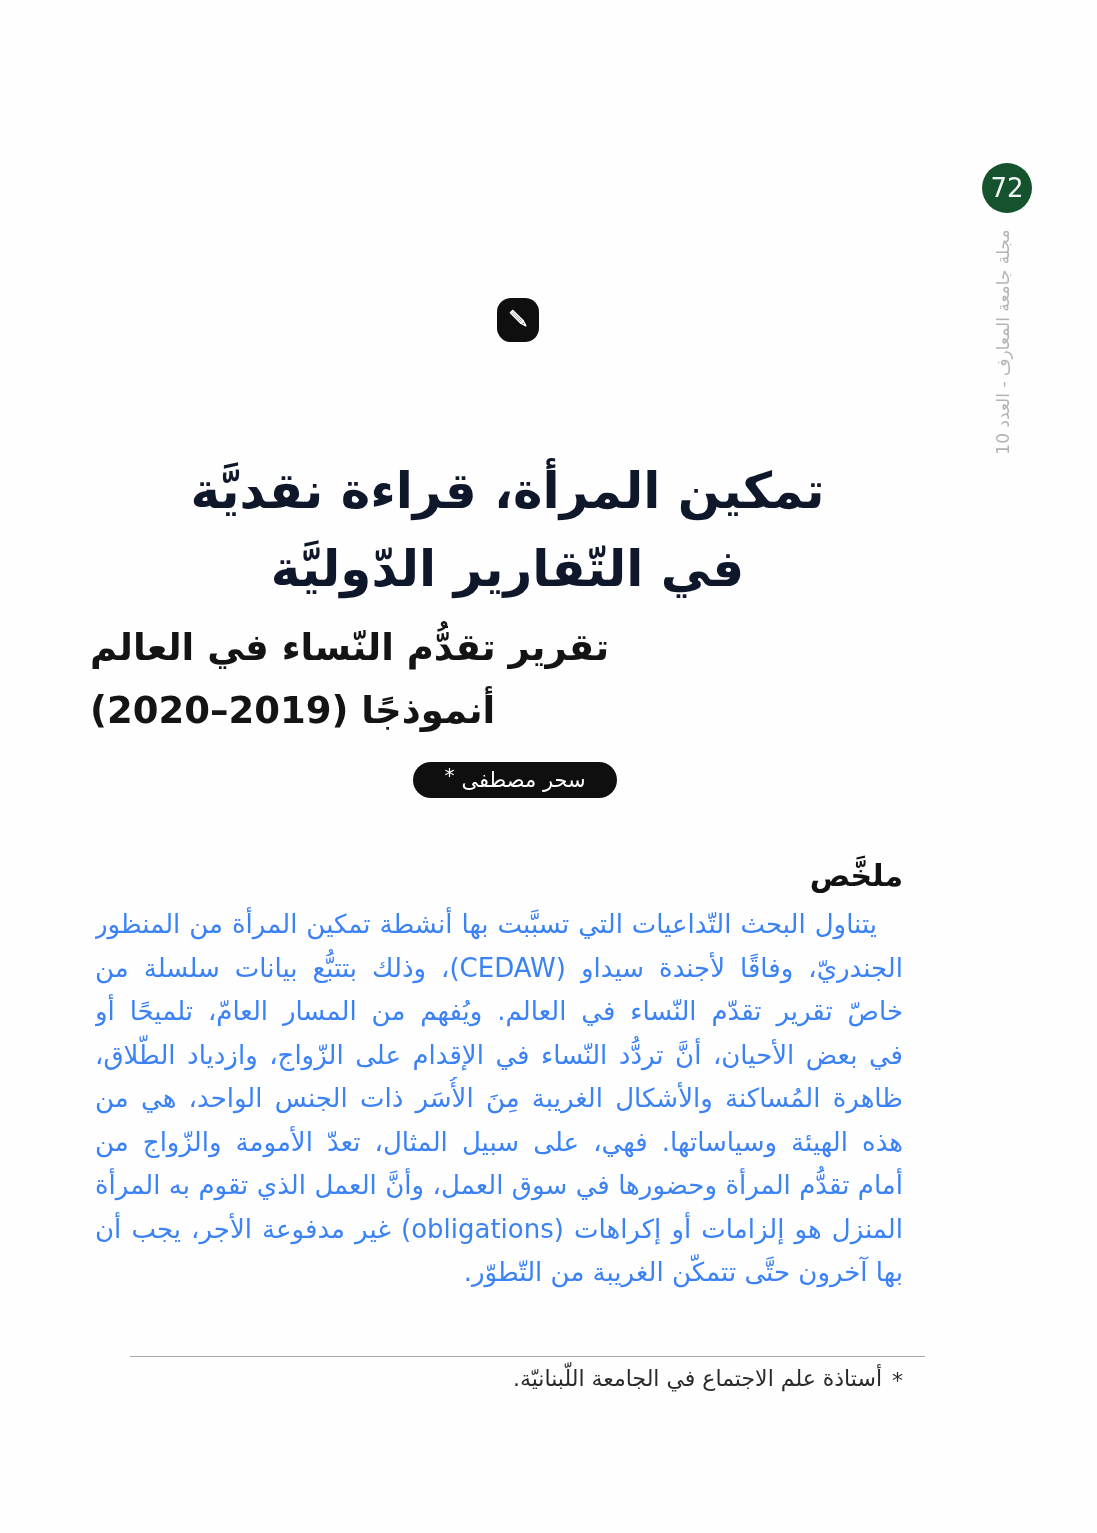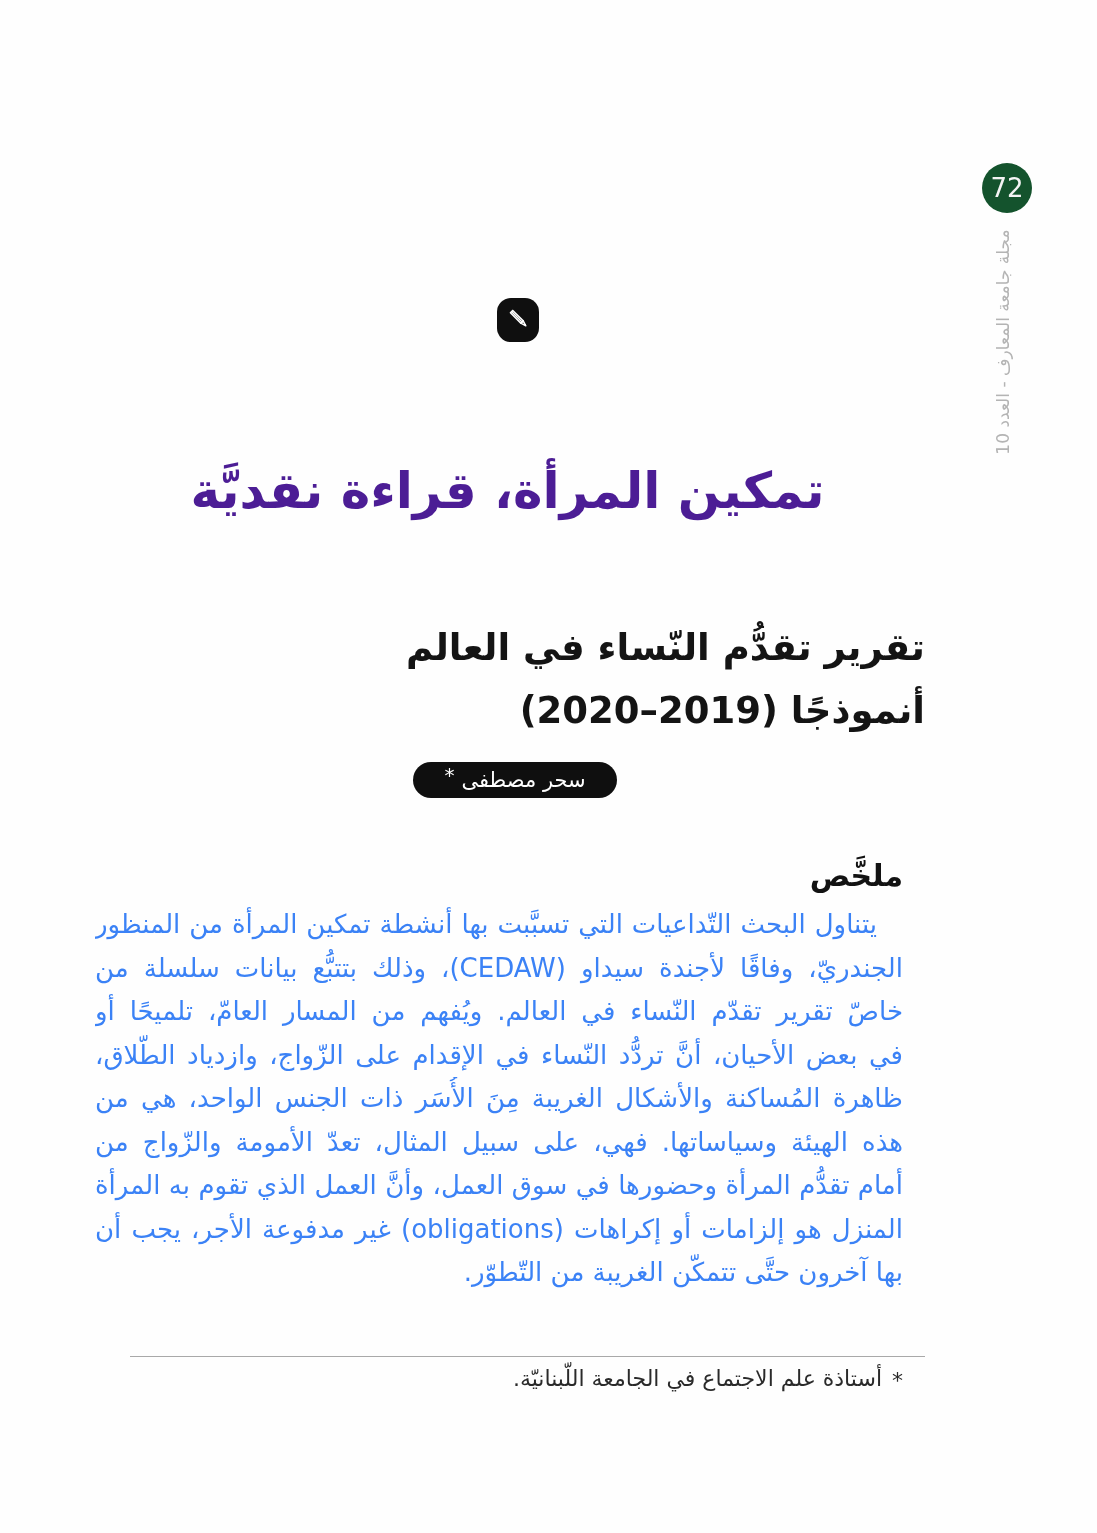--- a/index.html
+++ b/index.html
@@ -31,25 +31,25 @@
   .pencil-badge {
     position: absolute; left: 497px; top: 298px;
     width: 42px; height: 44px; border-radius: 14px;
     background: #0f0f0f;
     display: flex; align-items: center; justify-content: center;
   }
   
   .title-main {
     position: absolute; left: 90px; top: 452px; width: 835px;
     text-align: center; direction: rtl;
-    font-size: 50px; line-height: 78px; font-weight: bold; color: #4c1d95;
+    font-size: 50px; line-height: 78px; font-weight: bold; color: #0f172a;
   }
   .title-sub {
     position: absolute; left: 90px; top: 616px; width: 835px;
-    text-align: right; direction: rtl;
+    text-align: left; direction: rtl;
     font-size: 37px; line-height: 63px; font-weight: bold; color: #141414;
   }
   
   .author-pill {
     position: absolute; left: 413px; top: 762px;
     width: 204px; height: 36px; border-radius: 18px;
     background: #0f0f0f; color: #ffffff;
     display: flex; align-items: center; justify-content: center;
     direction: rtl; font-size: 21px; gap: 7px;
   }
@@ -98,20 +98,21 @@
       <svg width="26" height="26" viewBox="0 0 24 24" fill="none" stroke="#ffffff" stroke-width="1.4" stroke-linejoin="round" stroke-linecap="round">
         <path d="M5 7.2 L7.2 5 L16.8 14.6 L14.6 16.8 Z"></path>
         <path d="M14.6 16.8 L16.8 14.6 L19.2 19.2 Z"></path>
         <path d="M6.1 6.1 L15.7 15.7"></path>
       </svg>
     </span>
   </div>
 
   <div class="title-main">
     <div>تمكين المرأة، قراءة نقديَّة</div>
+    <div>في التّقارير الدّوليَّة</div>
   </div>
 
   <div class="title-sub">
     <div>تقرير تقدُّم النّساء في العالم</div>
     <div>أنموذجًا (2019–2020)</div>
   </div>
 
   <div class="author-pill">
     <span>سحر مصطفى</span>
     <span class="author-star">*</span>

